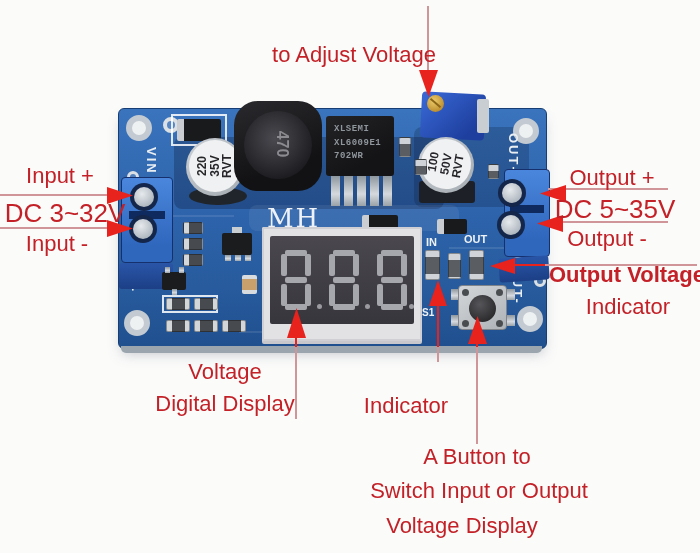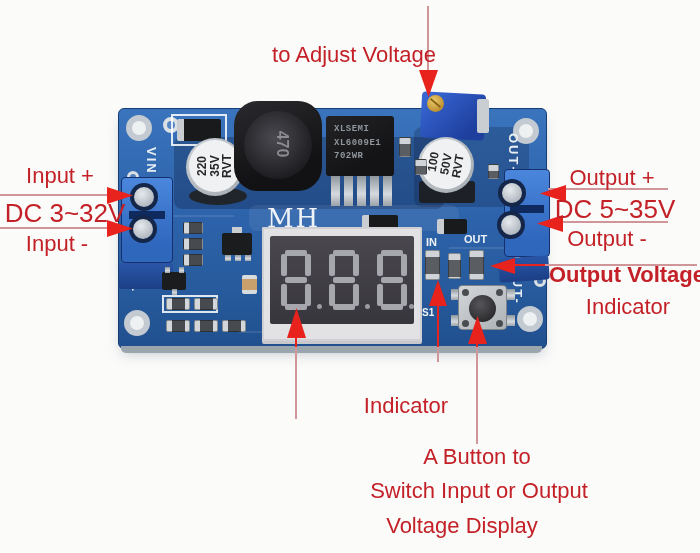--- a/index.html
+++ b/index.html
@@ -265,18 +265,20 @@
   <div class="ann" style="left:60px;top:165px;">Input +</div>
   <div class="ann ann-big" style="left:65px;top:200px;">DC 3~32V</div>
   <div class="ann" style="left:57px;top:233px;">Input -</div>
 
   <div class="ann" style="left:612px;top:167px;">Output +</div>
   <div class="ann ann-big" style="left:615px;top:196px;">DC 5~35V</div>
   <div class="ann" style="left:607px;top:228px;">Output -</div>
   <div class="ann" style="left:627px;top:264px;font-weight:bold;">Output Voltage</div>
   <div class="ann" style="left:628px;top:296px;">Indicator</div>
 
+  <div class="ann" style="left:225px;top:361px;">Voltage</div>
+  <div class="ann" style="left:225px;top:393px;">Digital Display</div>
   <div class="ann" style="left:406px;top:395px;">Indicator</div>
   <div class="ann" style="left:477px;top:446px;">A Button to</div>
   <div class="ann" style="left:479px;top:480px;">Switch Input or Output</div>
   <div class="ann" style="left:462px;top:515px;">Voltage Display</div>
 
 </div>
 
 </body></html>

